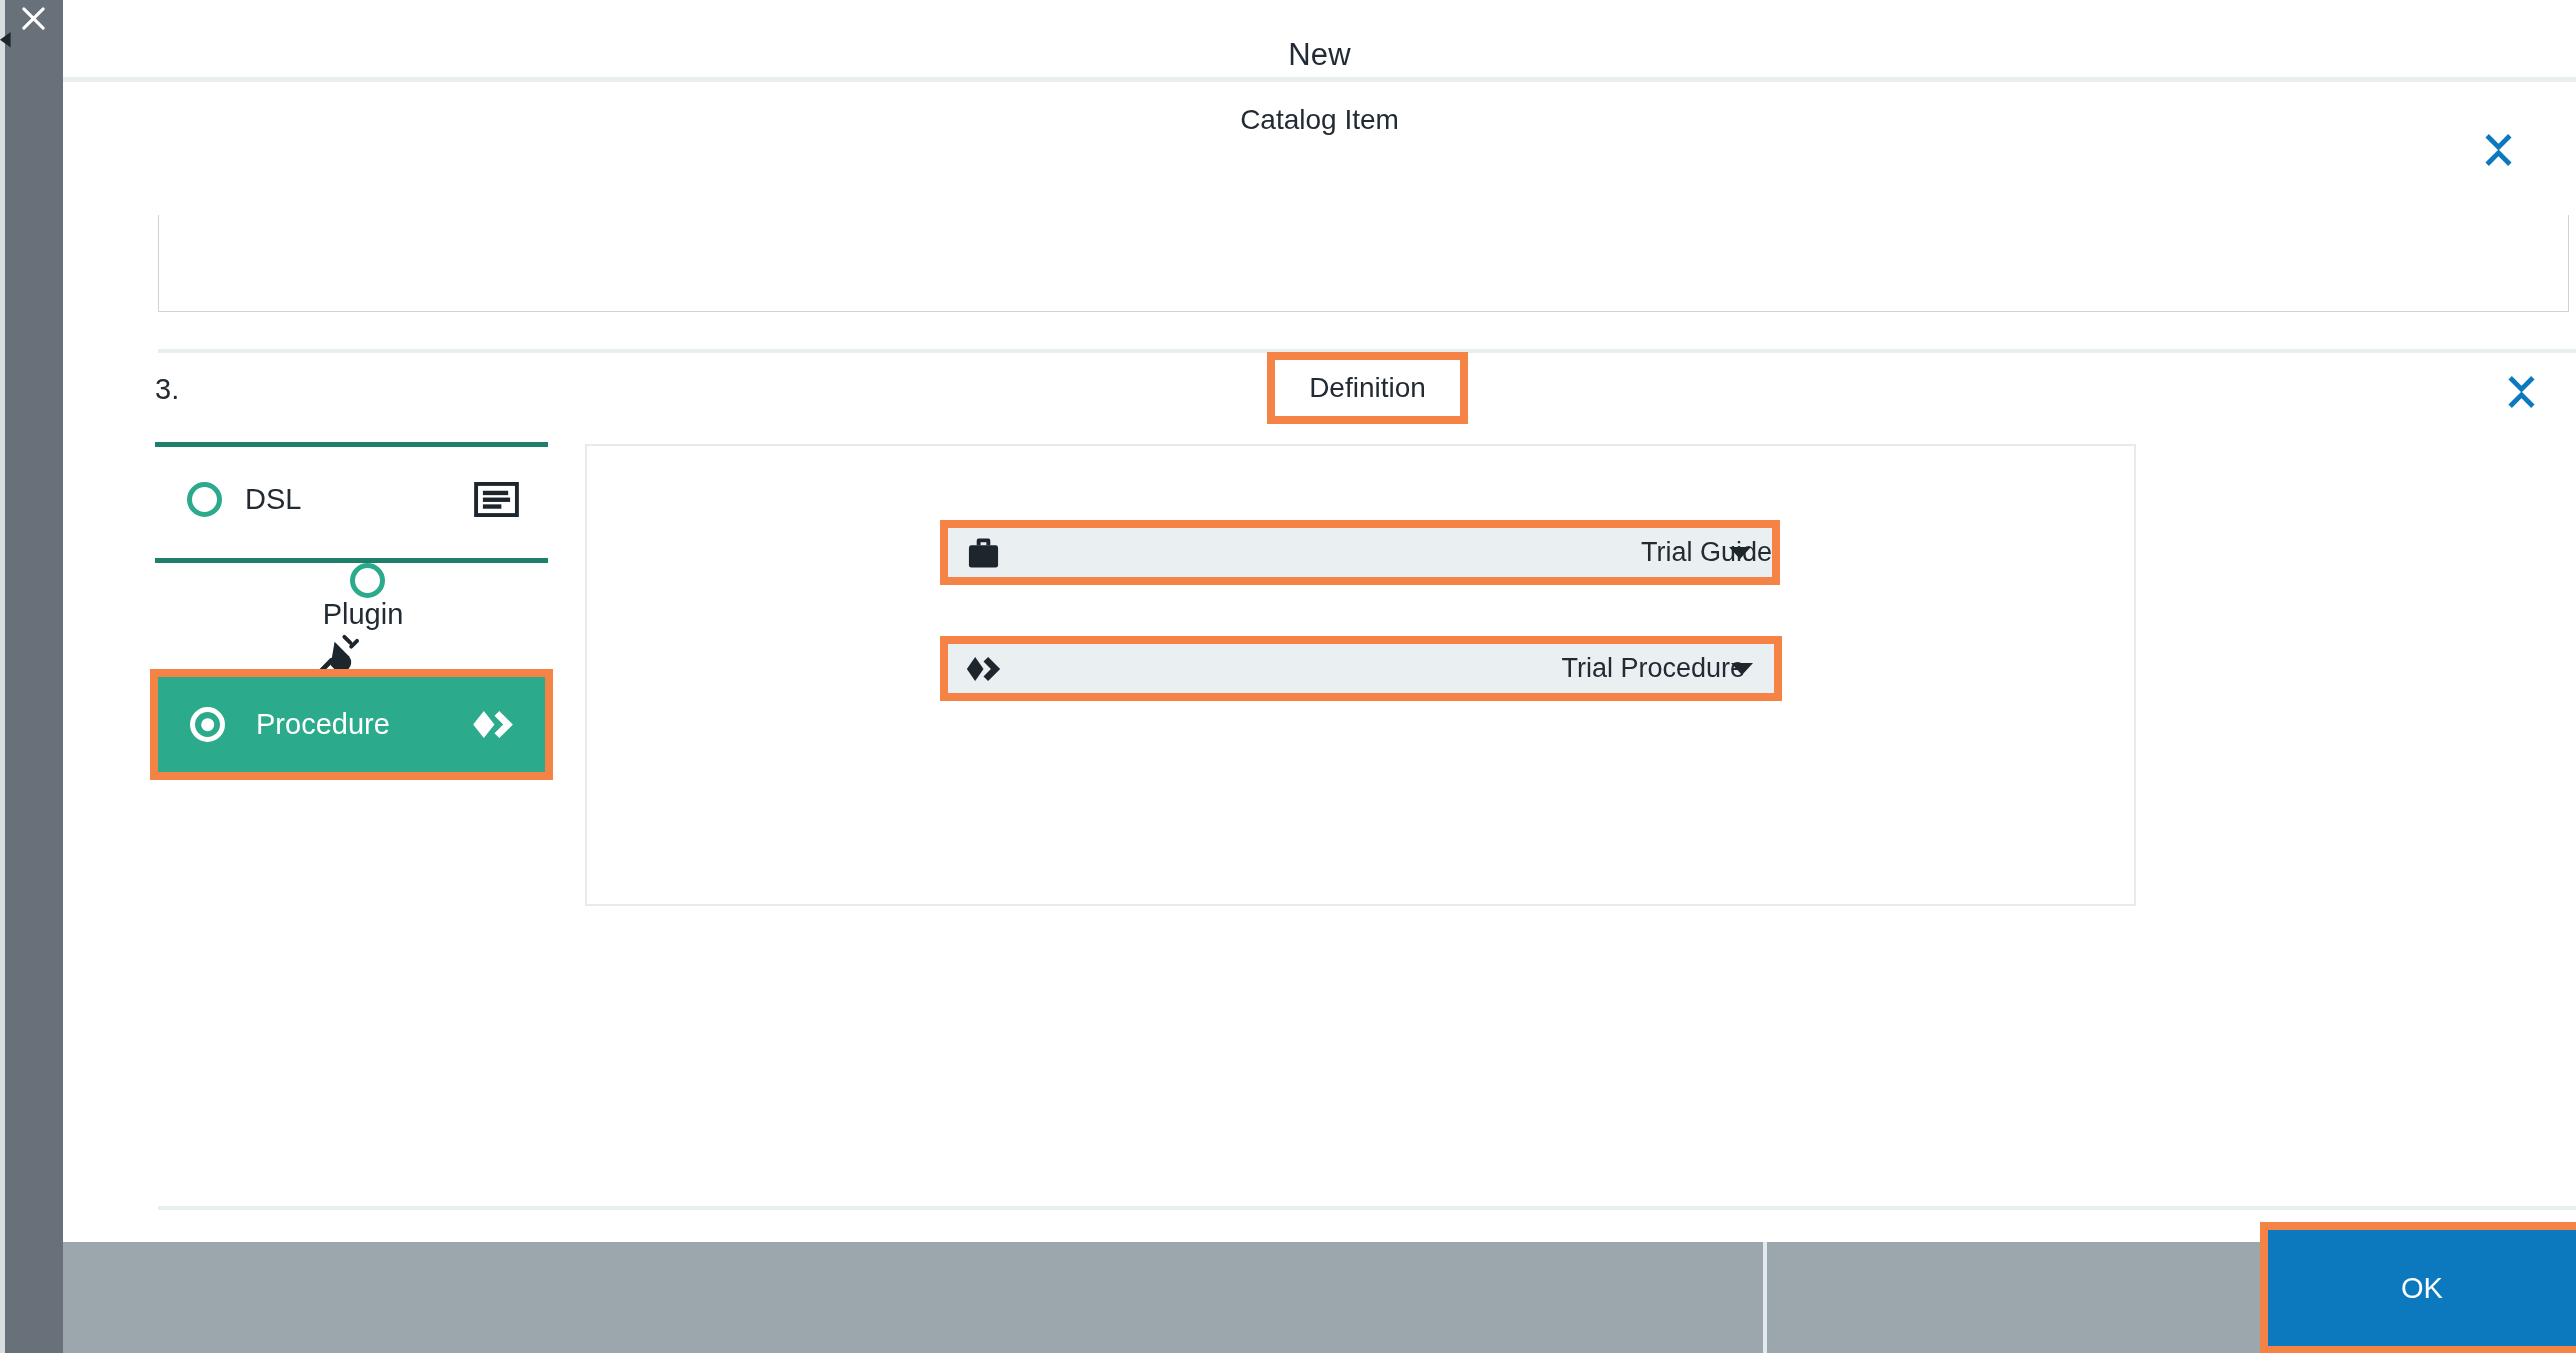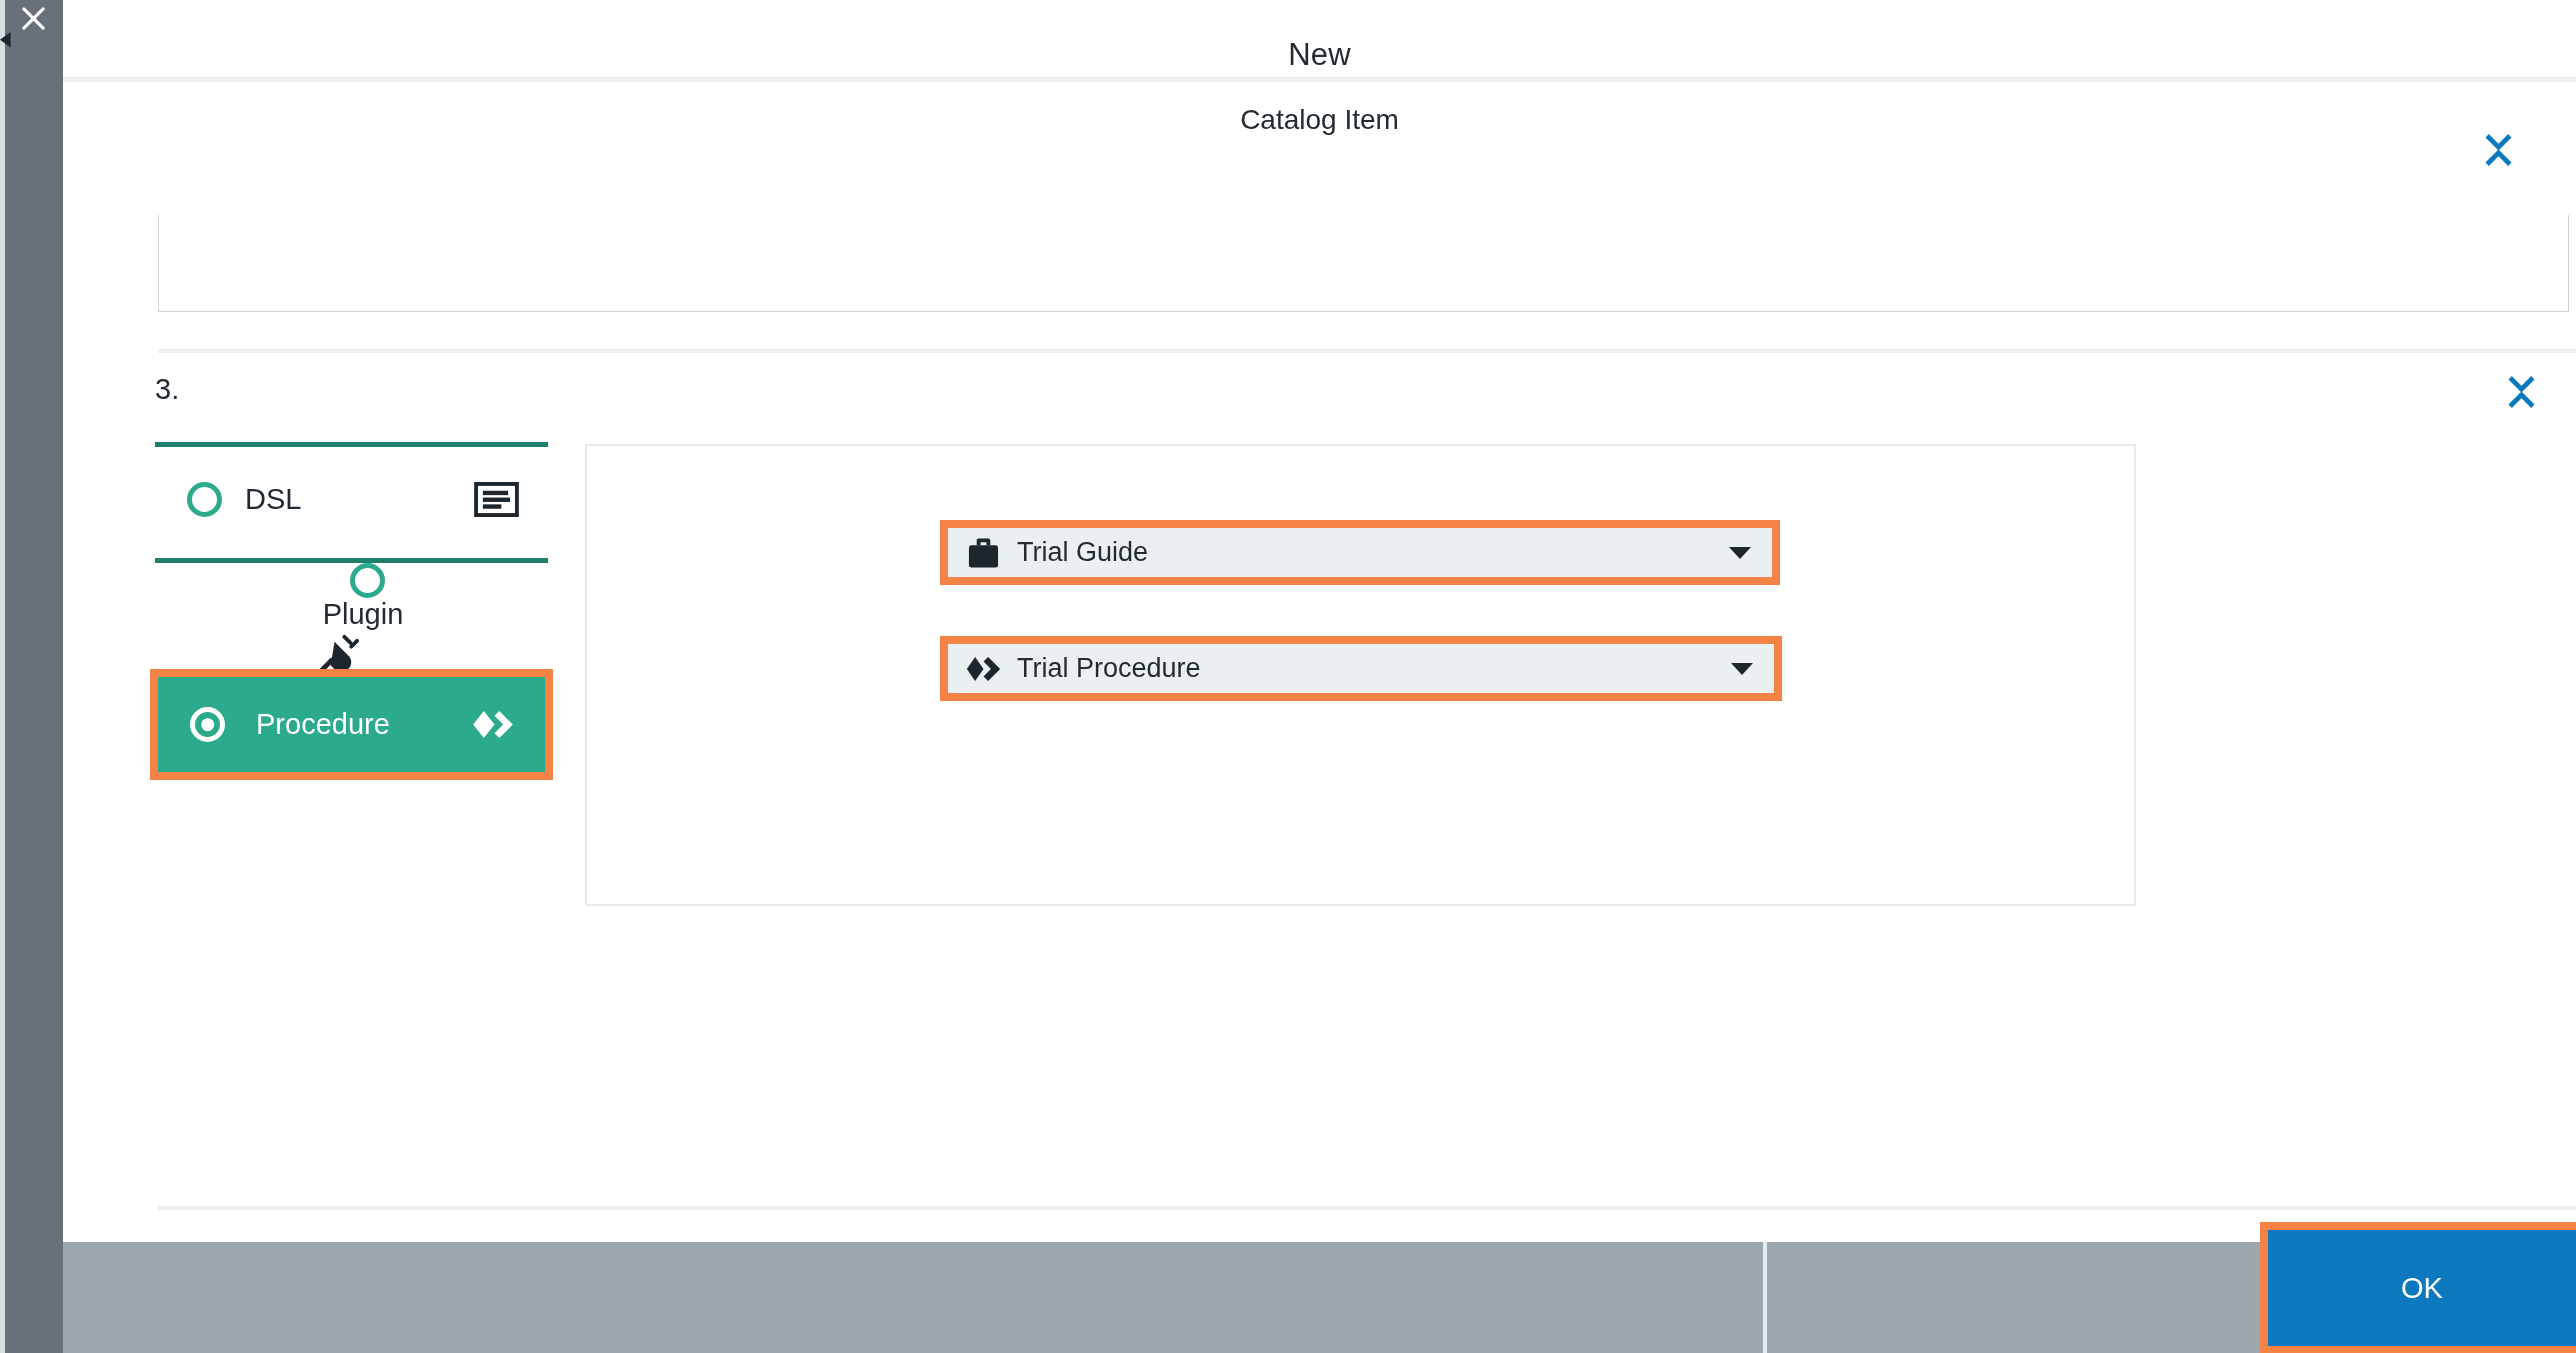--- a/index.html
+++ b/index.html
@@ -245,21 +245,21 @@
     position: absolute;
     left: 17.4px; top: 50%;
     transform: translateY(-50%);
     width: 37px; height: 37px;
     display: flex; align-items: center; justify-content: center;
   }
   .dd-icon svg { display: block; }
 
   .dd-label {
     width: 100%;
-    text-align: left;
+    text-align: right;
     font-size: 27px;
     color: #222b33;
     padding-right: 29px;
     padding-left: 29px;
     white-space: nowrap;
     margin-left: 40px;
   }
   #dropdown-guide-wrap .dd-label { padding-right: 0px; }
 
   .dd-caret {
@@ -353,20 +353,23 @@
     <svg width="39" height="52" viewBox="0 0 40 54" aria-hidden="true">
       <path d="M10 14 L20 24 L30 14" stroke="#0c78be" stroke-width="5" fill="none" stroke-linecap="square"></path>
       <path d="M10 40 L20 30 L30 40" stroke="#0c78be" stroke-width="5" fill="none" stroke-linecap="square"></path>
     </svg>
   </div>
 
   <div class="textarea-field"></div>
 
   <div class="rule-thin" id="rule-before-definition"></div>
 
+  <div class="definition-title-box">
+    <div class="sec-title">Definition</div>
+  </div>
 
   <div class="collapse-toggle" id="collapse-definition">
     <svg width="39" height="52" viewBox="0 0 40 54" aria-hidden="true">
       <path d="M10 14 L20 24 L30 14" stroke="#0c78be" stroke-width="5" fill="none" stroke-linecap="square"></path>
       <path d="M10 40 L20 30 L30 40" stroke="#0c78be" stroke-width="5" fill="none" stroke-linecap="square"></path>
     </svg>
   </div>
 
   <div class="step-number">3.</div>
   <div class="green-rule"></div>

